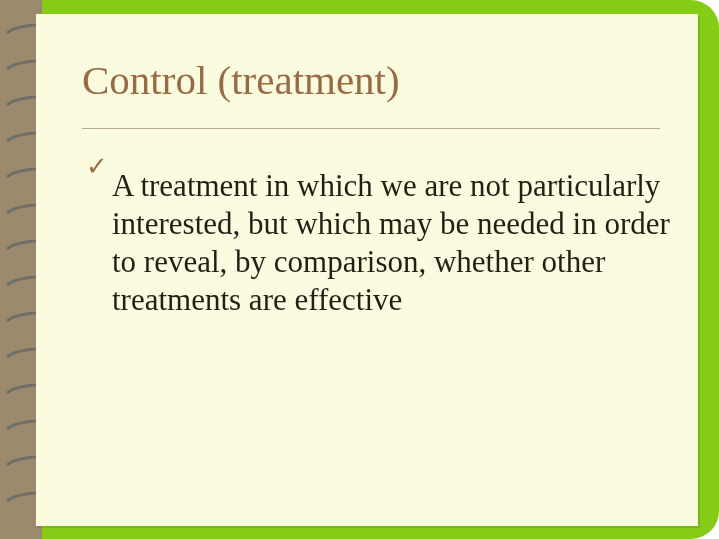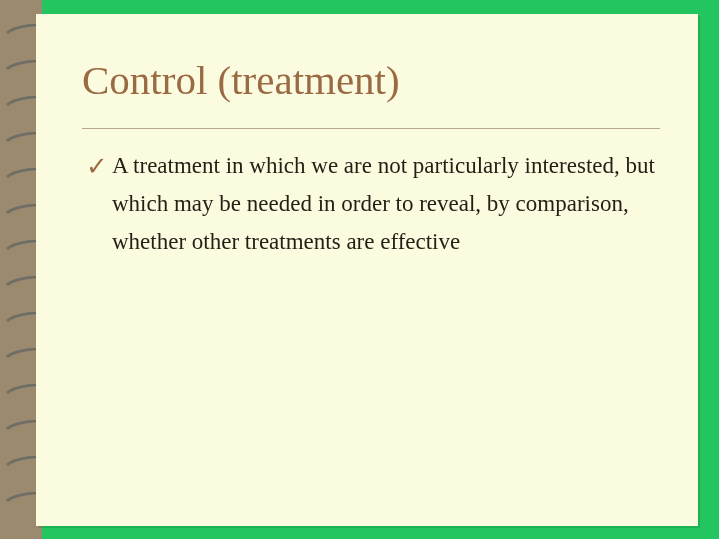--- a/index.html
+++ b/index.html
@@ -11,22 +11,23 @@
     width: 719px;
     height: 539px;
     overflow: hidden;
     font-family: "Liberation Serif", serif;
   }
 
   #slide {
     position: relative;
     width: 719px;
     height: 539px;
-    background: #22c55e;
+    background: #84cc16;
     box-sizing: border-box;
+    border-radius: 28px;
   }
 
   
   #binding {
     position: absolute;
     left: 0;
     top: 0;
     width: 42px;
     height: 539px;
     background: #9c8a6e;
@@ -88,24 +89,25 @@
     font-size: 26px;
     line-height: 38px;
     width: 26px;
     flex: 0 0 26px;
     text-align: left;
     font-family: "DejaVu Sans", sans-serif;
   }
 
   .bullet-text {
     color: #231f14;
-    font-size: 23px;
+    font-size: 31px;
     line-height: 38px;
     font-family: "Liberation Serif", serif;
     max-width: 560px;
+    margin-top: 20px;
   }
 </style>
 </head>
 <body>
 
 <div id="slide">
 
   <div id="binding">
     <svg class="ring" style="top:24px" viewBox="0 0 62 17">
         <path d="M58 2 C40 -2 10 2 3 9" stroke="#6e6e66" stroke-width="3" fill="none"></path>

